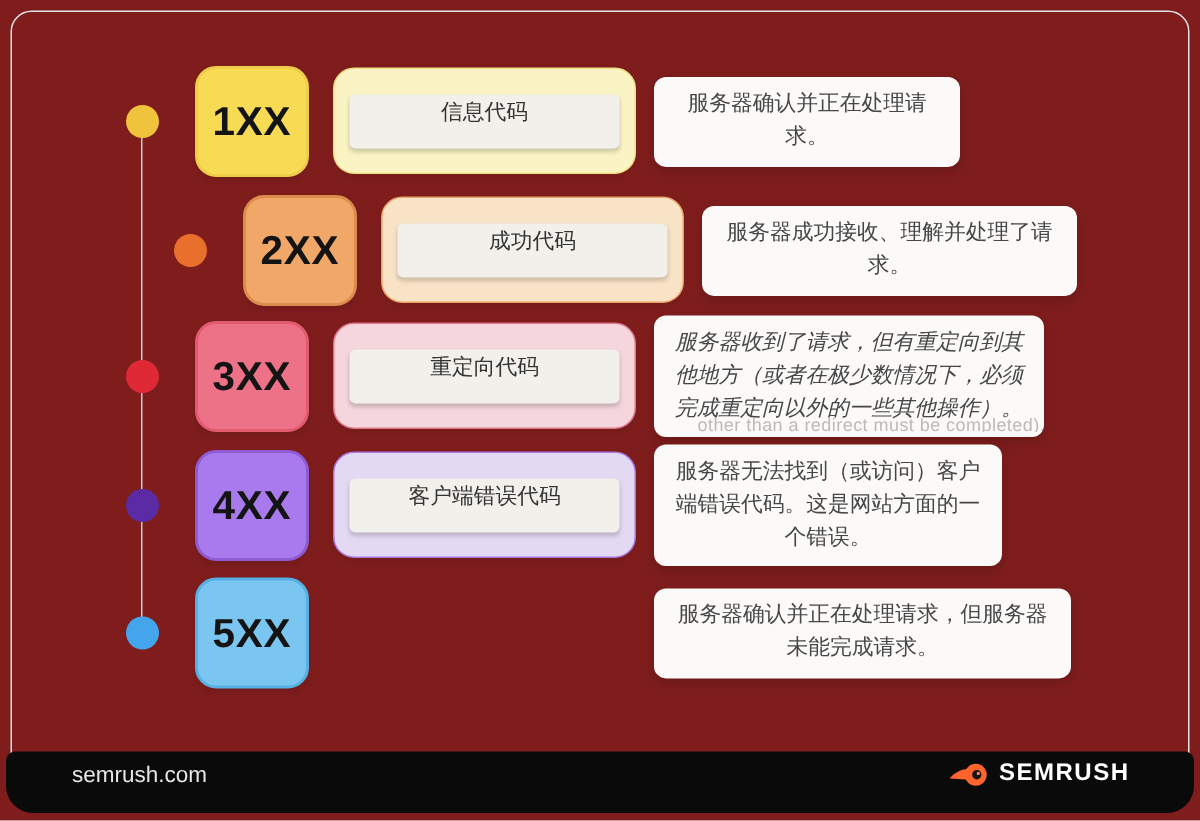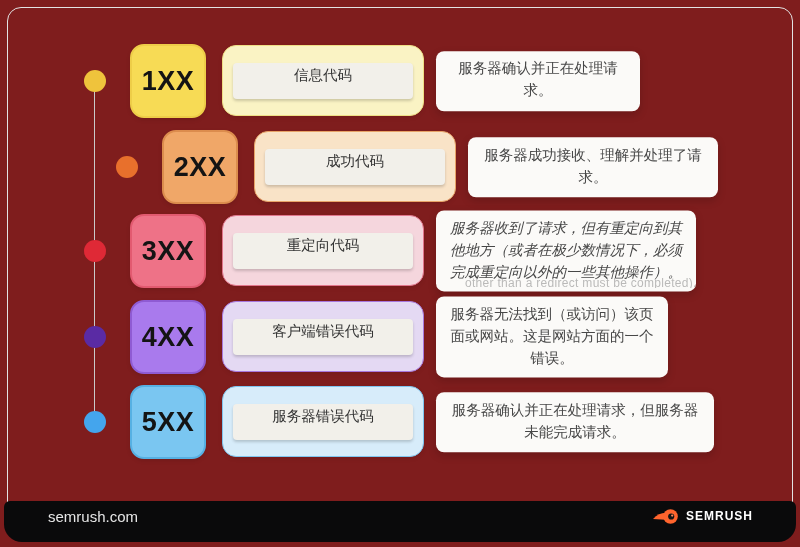--- a/index.html
+++ b/index.html
@@ -19,30 +19,30 @@
     background:var(--panel-bg,#f5f5f5);border:1.5px solid var(--panel-border,#ddd);border-radius:14px;
     display:flex;align-items:center;justify-content:center;
     box-shadow:0 2px 4px rgba(0,0,0,0.08);}
   .category-pill{width:180px;height:36px;line-height:25px;text-align:center;background:#F2F0EA;
     border-radius:4px;font-size:14.5px;color:#333;box-shadow:0 2px 3px rgba(0,0,0,0.18);
     white-space:nowrap;overflow:hidden;}
   .desc-box{position:absolute;left:436px;top:50%;transform:translateY(-50%);box-sizing:border-box;
     background:#FBFAF8;border-radius:8px;padding:8px 10px;
     font-size:14.5px;line-height:1.5;color:#474747;text-align:center;
     box-shadow:0 3px 8px rgba(0,0,0,0.16);}
-  .r0 .desc-box{width:204px;font-family:Liberation Mono, monospace;} .r1 .desc-box{width:250px;} .r2 .desc-box{width:260px;font-style:italic;}
+  .r0 .desc-box{width:204px;} .r1 .desc-box{width:250px;} .r2 .desc-box{width:260px;font-style:italic;}
   .r3 .desc-box{width:232px;} .r4 .desc-box{width:278px;}
   .artifact-line{position:absolute;left:437px;top:276px;width:292px;height:12px;overflow:hidden;
     font-size:12px;color:#8f8f8f;opacity:0.6;white-space:nowrap;letter-spacing:0.3px;padding-left:28px;}
   .footer{position:absolute;left:4px;right:4px;top:501px;bottom:5px;background:#0A0A0B;
     border-radius:6px 6px 18px 18px;display:flex;align-items:center;justify-content:space-between;
     padding:0 43px 11px 44px;box-sizing:border-box;}
   .footer-url{color:#E6E6E6;font-size:15px;}
   .brand{display:flex;align-items:center;gap:7px;}
-  .brand-text{color:#FFFFFF;font-size:12px;font-weight:bold;letter-spacing:1px;}
+  .brand-text{color:#FFFFFF;font-size:16px;font-weight:bold;letter-spacing:1px;}
 </style>
 </head>
 <body>
 
 <div class="canvas">
   <div class="card-border"></div>
   <div class="timeline-line"></div>
 
   <div class="row r0" style="--dot: #EFC33C; --sq-bg: #F7DB55; --sq-border: #EECD48; --panel-bg: #FAF3C4; --panel-border: #EFDF85;">
     <span class="dot"></span>
@@ -80,30 +80,27 @@
   <div class="artifact-line">other than a redirect must be completed).</div>
 
   <div class="row r3" style="--dot: #5A2BA4; --sq-bg: #A97AED; --sq-border: #8F5BD3; --panel-bg: #E4D9F3; --panel-border: #A878DE;">
     <span class="dot"></span>
     <div class="code-badge">
       <span>4XX</span>
     </div>
     <div class="category-panel">
       <div class="category-pill">客户端错误代码</div>
     </div>
-    <div class="desc-box">服务器无法找到（或访问）该页面或网站。这是网站方面的一个错误。</div>
+    <div class="desc-box">服务器无法找到（或访问）客户端错误代码。这是网站方面的一个错误。</div>
   </div>
 
   <div class="row r4" style="--dot: #44A5ED; --sq-bg: #7AC6F1; --sq-border: #56B0E3; --panel-bg: #D7ECFA; --panel-border: #7FC5EF;">
     <span class="dot"></span>
     <div class="code-badge">
       <span>5XX</span>
-    </div>
-    <div class="category-panel">
-      <div class="category-pill">服务器错误代码</div>
     </div>
     <div class="desc-box">服务器确认并正在处理请求，但服务器未能完成请求。</div>
   </div>
 
   <div class="footer" style="background: rgb(10, 10, 11);">
     <span class="footer-url">semrush.com</span>
     <div class="brand">
       <svg width="27" height="19" viewBox="0 0 27 19">
         <path d="M1 12 C6 6.5, 12 4.5, 19 6.5 L17 13 Z" fill="#FF642D"></path>
         <circle cx="18.5" cy="9.5" r="7.3" fill="#FF642D"></circle>

